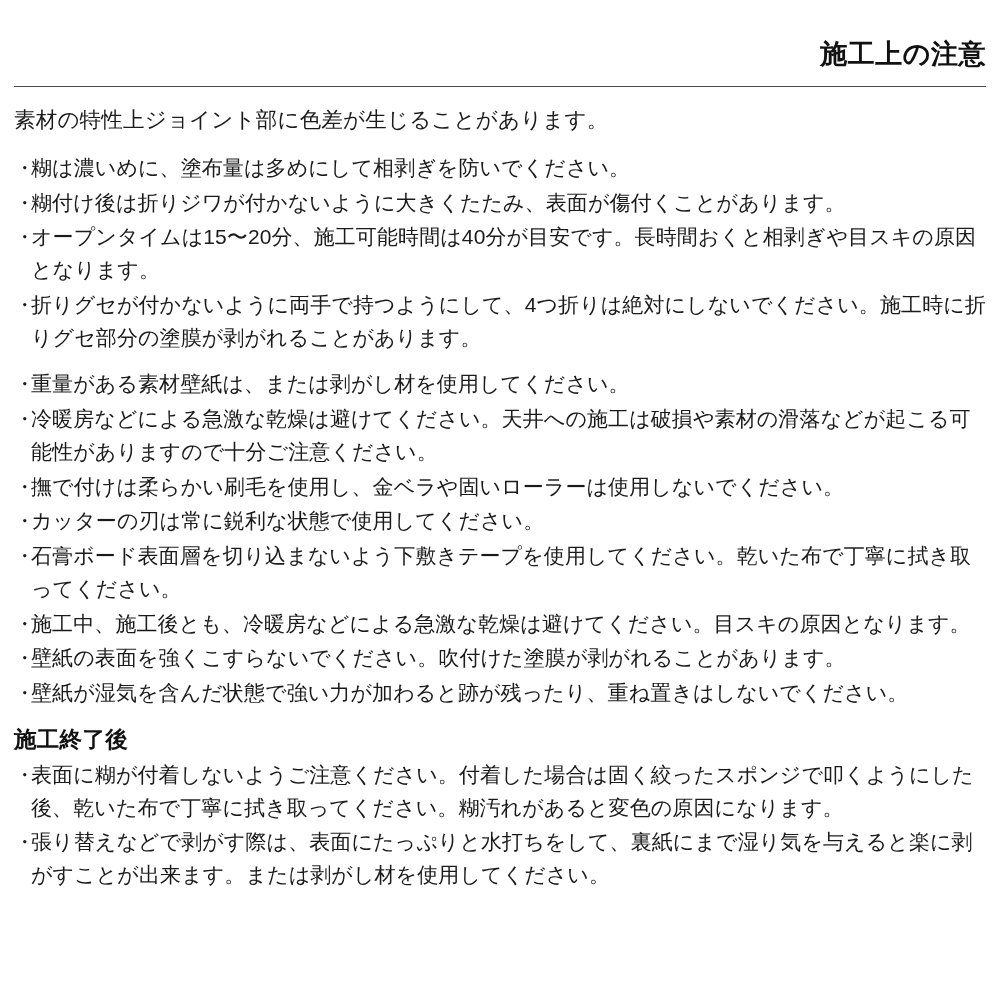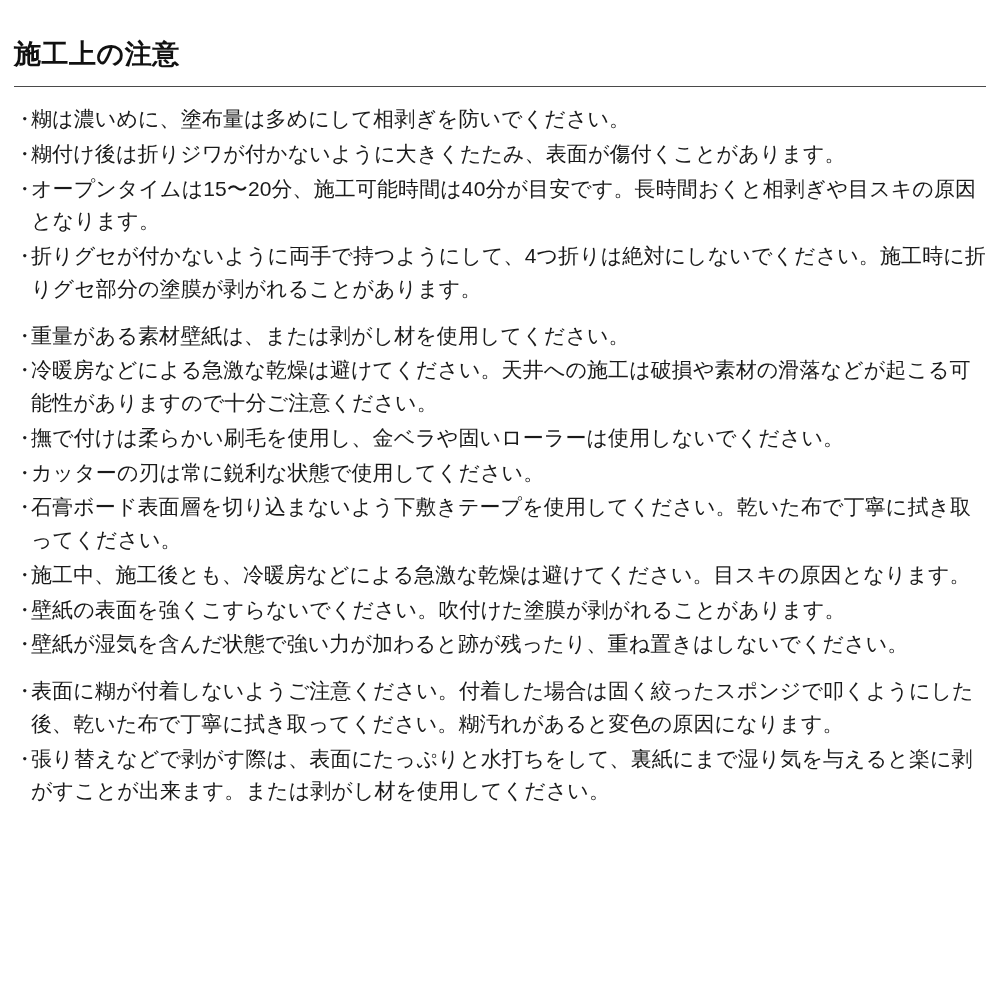--- a/index.html
+++ b/index.html
@@ -15,21 +15,21 @@
     -webkit-font-smoothing: antialiased;
   }
   .page {
     width: 1000px;
     height: 1000px;
     box-sizing: border-box;
     padding: 24px 14px 0 14px;
     position: relative;
   }
   .doc-title {
-    text-align: left;
+    text-align: right;
     font-size: 27px;
     font-weight: 700;
     letter-spacing: 0.5px;
     margin: 12px 0 14px 0;
     color: #111111;
   }
   .title-rule {
     border: 0;
     border-top: 1px solid #4a4a4a;
     margin: 0 0 16px 0;
@@ -77,20 +77,21 @@
 </style>
 </head>
 <body>
 
 <div class="page">
 
   <h1 class="doc-title">施工上の注意</h1>
   <hr class="title-rule">
 
   <div class="intro-block">
+    <div class="intro-line">素材の特性上ジョイント部に色差が生じることがあります。</div>
   </div>
 
   <div class="section">
     <ul class="bullet-list">
       <li class="bullet-item">
         <span class="bullet-mark">・</span>
         <span class="bullet-text">糊は濃いめに、塗布量は多めにして相剥ぎを防いでください。</span>
       </li>
       <li class="bullet-item">
         <span class="bullet-mark">・</span>
@@ -138,20 +139,21 @@
         <span class="bullet-text">壁紙の表面を強くこすらないでください。吹付けた塗膜が剥がれることがあります。</span>
       </li>
       <li class="bullet-item">
         <span class="bullet-mark">・</span>
         <span class="bullet-text">壁紙が湿気を含んだ状態で強い力が加わると跡が残ったり、重ね置きはしないでください。</span>
       </li>
     </ul>
   </div>
 
   <div class="section">
+    <h2 class="section-heading">施工終了後</h2>
     <ul class="bullet-list">
       <li class="bullet-item">
         <span class="bullet-mark">・</span>
         <span class="bullet-text">表面に糊が付着しないようご注意ください。付着した場合は固く絞ったスポンジで叩くようにした後、乾いた布で丁寧に拭き取ってください。糊汚れがあると変色の原因になります。</span>
       </li>
       <li class="bullet-item">
         <span class="bullet-mark">・</span>
         <span class="bullet-text">張り替えなどで剥がす際は、表面にたっぷりと水打ちをして、裏紙にまで湿り気を与えると楽に剥がすことが出来ます。または剥がし材を使用してください。</span>
       </li>
     </ul>

